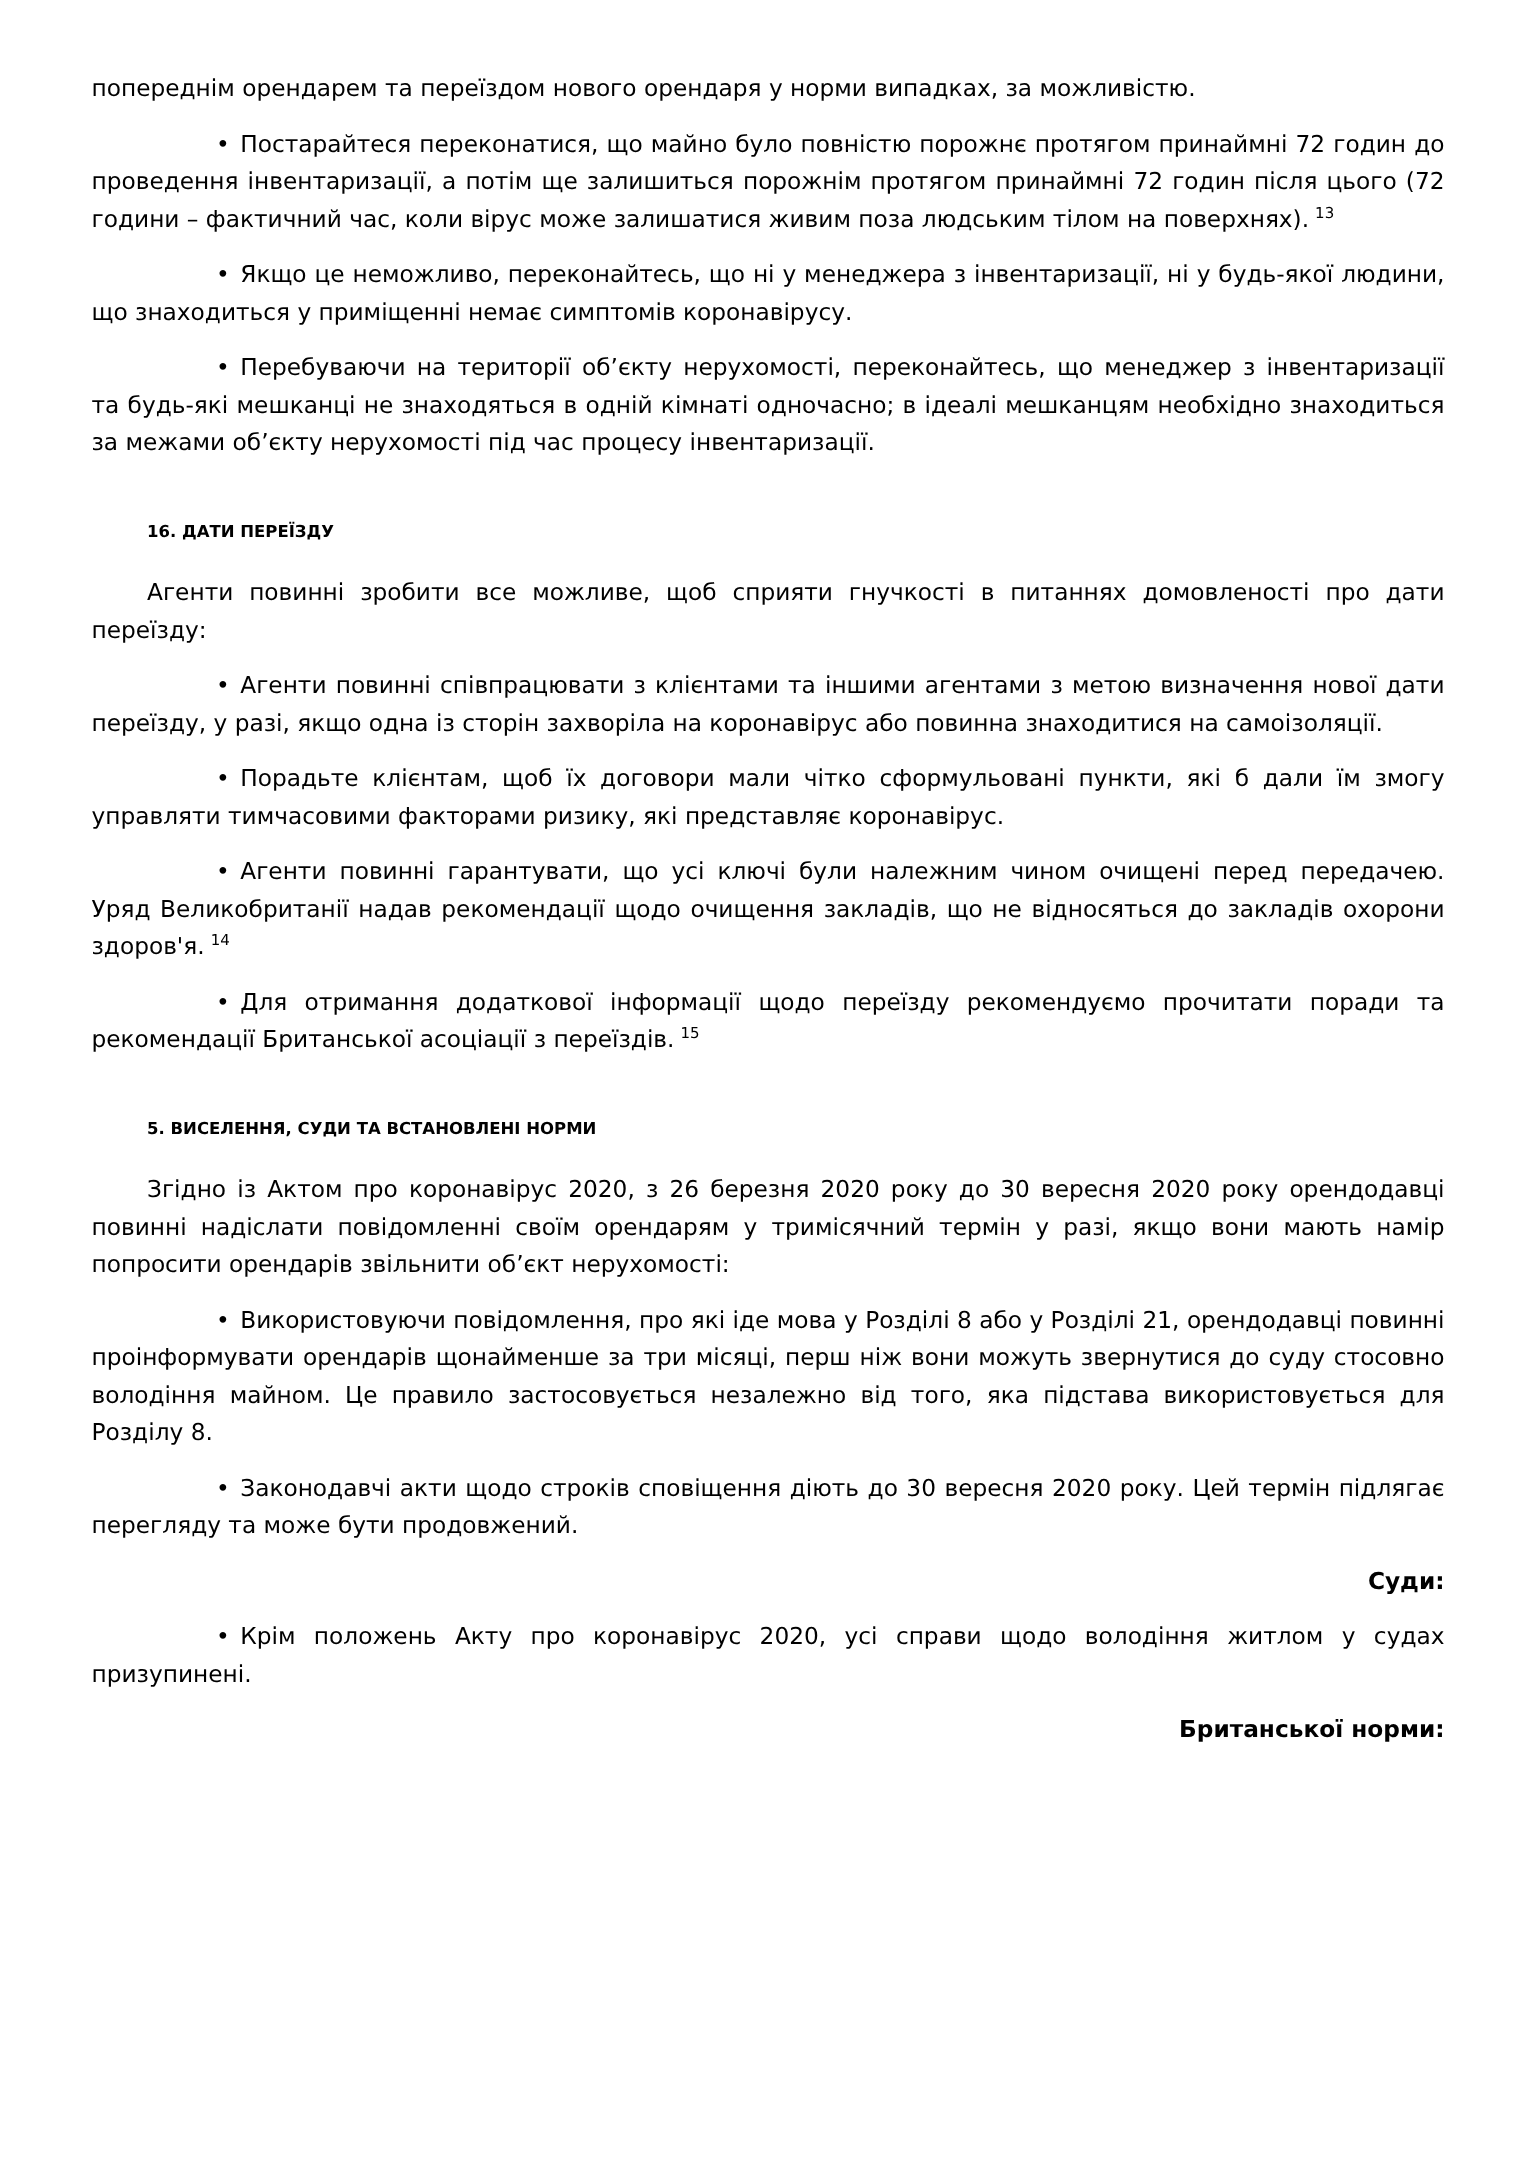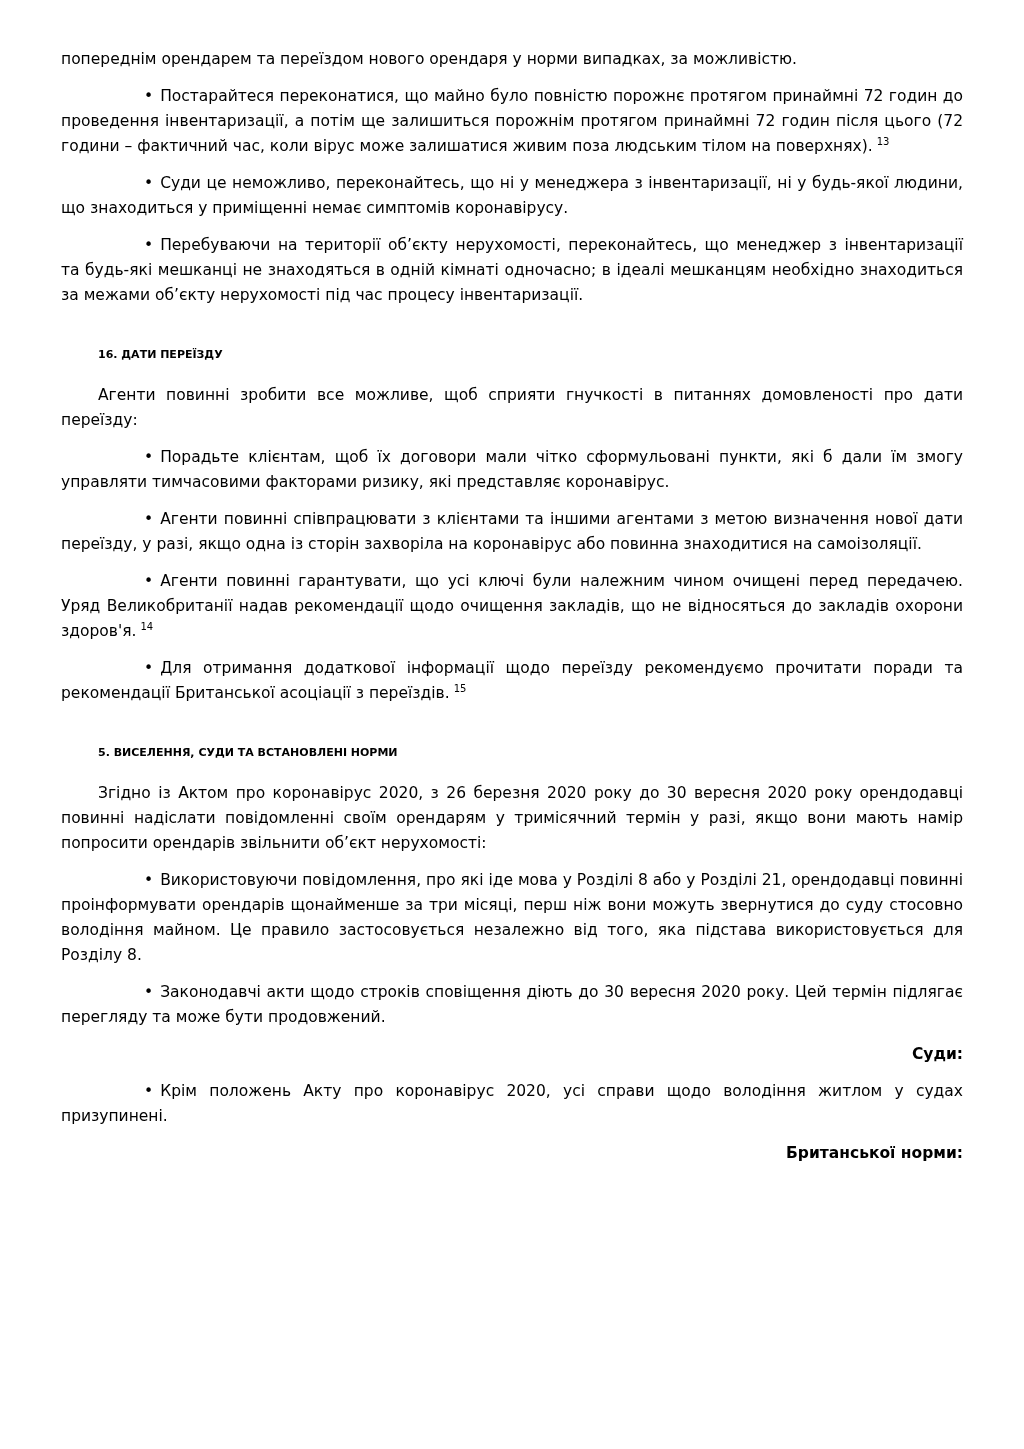--- a/index.html
+++ b/index.html
@@ -50,32 +50,32 @@
 </style>
 </head>
 <body>
 
 <div class="page">
 
   <p class="noindent"><span>попереднім орендарем та переїздом нового орендаря у норми випадках, за можливістю.</span></p>
 
   <p class="bullet"><span class="marker">•</span><span>Постарайтеся переконатися, що майно було повністю порожнє протягом принаймні 72 годин до проведення інвентаризації, а потім ще залишиться порожнім протягом принаймні 72 годин після цього (72 години – фактичний час, коли вірус може залишатися живим поза людським тілом на поверхнях).</span><sup>13</sup></p>
 
-  <p class="bullet"><span class="marker">•</span><span>Суди це неможливо, переконайтесь, що ні у менеджера з інвентаризації, ні у будь-якої людини, що знаходиться у приміщенні немає симптомів коронавірусу.</span></p>
+  <p class="bullet"><span class="marker">•</span><span>Якщо це неможливо, переконайтесь, що ні у менеджера з інвентаризації, ні у будь-якої людини, що знаходиться у приміщенні немає симптомів коронавірусу.</span></p>
 
   <p class="bullet"><span class="marker">•</span><span>Перебуваючи на території об’єкту нерухомості, переконайтесь, що менеджер з інвентаризації та будь-які мешканці не знаходяться в одній кімнаті одночасно; в ідеалі мешканцям необхідно знаходиться за межами об’єкту нерухомості під час процесу інвентаризації.</span></p>
 
 
   <h2 class="section-heading">16. ДАТИ ПЕРЕЇЗДУ</h2>
 
   <p class="indent"><span>Агенти повинні зробити все можливе, щоб сприяти гнучкості в питаннях домовленості про дати переїзду:</span></p>
 
+  <p class="bullet"><span class="marker">•</span><span>Агенти повинні співпрацювати з клієнтами та іншими агентами з метою визначення нової дати переїзду, у разі, якщо одна із сторін захворіла на коронавірус або повинна знаходитися на самоізоляції.</span></p>
+
   <p class="bullet"><span class="marker">•</span><span>Порадьте клієнтам, щоб їх договори мали чітко сформульовані пункти, які б дали їм змогу управляти тимчасовими факторами ризику, які представляє коронавірус.</span></p>
-
-  <p class="bullet"><span class="marker">•</span><span>Агенти повинні співпрацювати з клієнтами та іншими агентами з метою визначення нової дати переїзду, у разі, якщо одна із сторін захворіла на коронавірус або повинна знаходитися на самоізоляції.</span></p>
 
   <p class="bullet"><span class="marker">•</span><span>Агенти повинні гарантувати, що усі ключі були належним чином очищені перед передачею. Уряд Великобританії надав рекомендації щодо очищення закладів, що не відносяться до закладів охорони здоров'я.</span><sup>14</sup></p>
 
   <p class="bullet"><span class="marker">•</span><span>Для отримання додаткової інформації щодо переїзду рекомендуємо прочитати поради та рекомендації Британської асоціації з переїздів.</span><sup>15</sup></p>
 
   <h2 class="section-heading">5. ВИСЕЛЕННЯ, СУДИ ТА ВСТАНОВЛЕНІ НОРМИ</h2>
 
   <p class="indent"><span>Згідно із Актом про коронавірус 2020, з 26 березня 2020 року до 30 вересня 2020 року орендодавці повинні надіслати повідомленні своїм орендарям у тримісячний термін у разі, якщо вони мають намір попросити орендарів звільнити об’єкт нерухомості:</span></p>
 
   <p class="bullet"><span class="marker">•</span><span>Використовуючи повідомлення, про які іде мова у Розділі 8 або у Розділі 21, орендодавці повинні проінформувати орендарів щонайменше за три місяці, перш ніж вони можуть звернутися до суду стосовно володіння майном. Це правило застосовується незалежно від того, яка підстава використовується для Розділу 8.</span></p>

